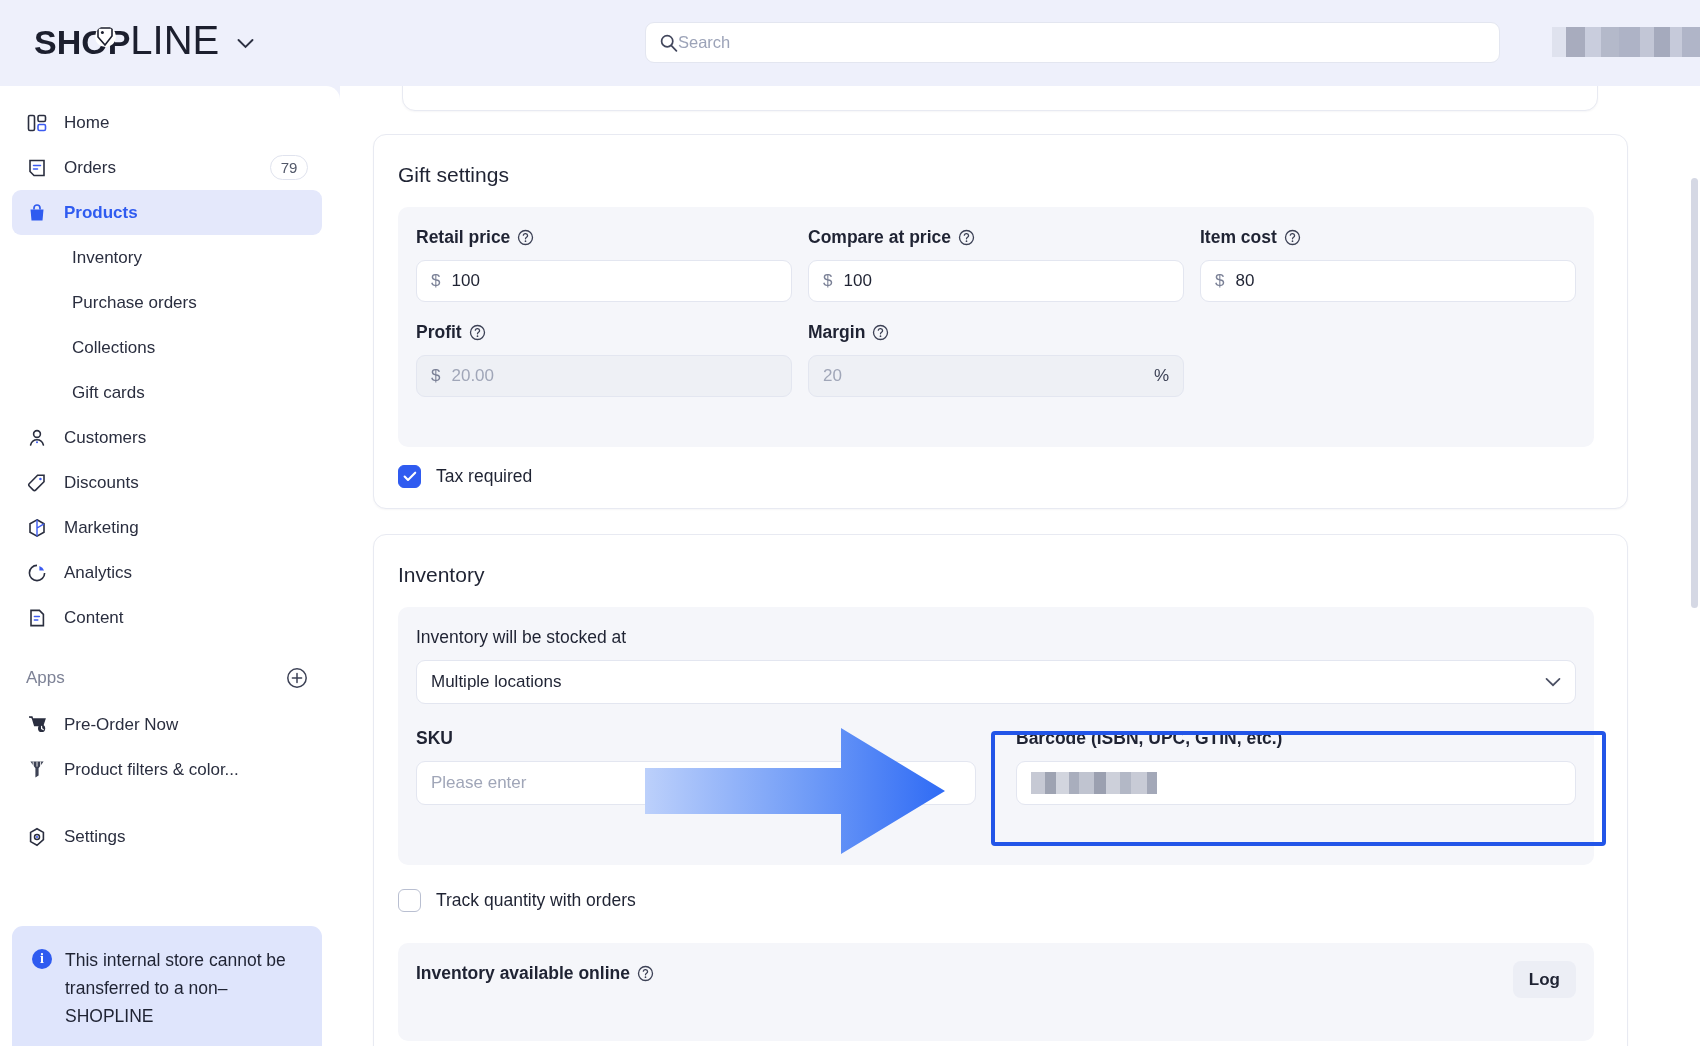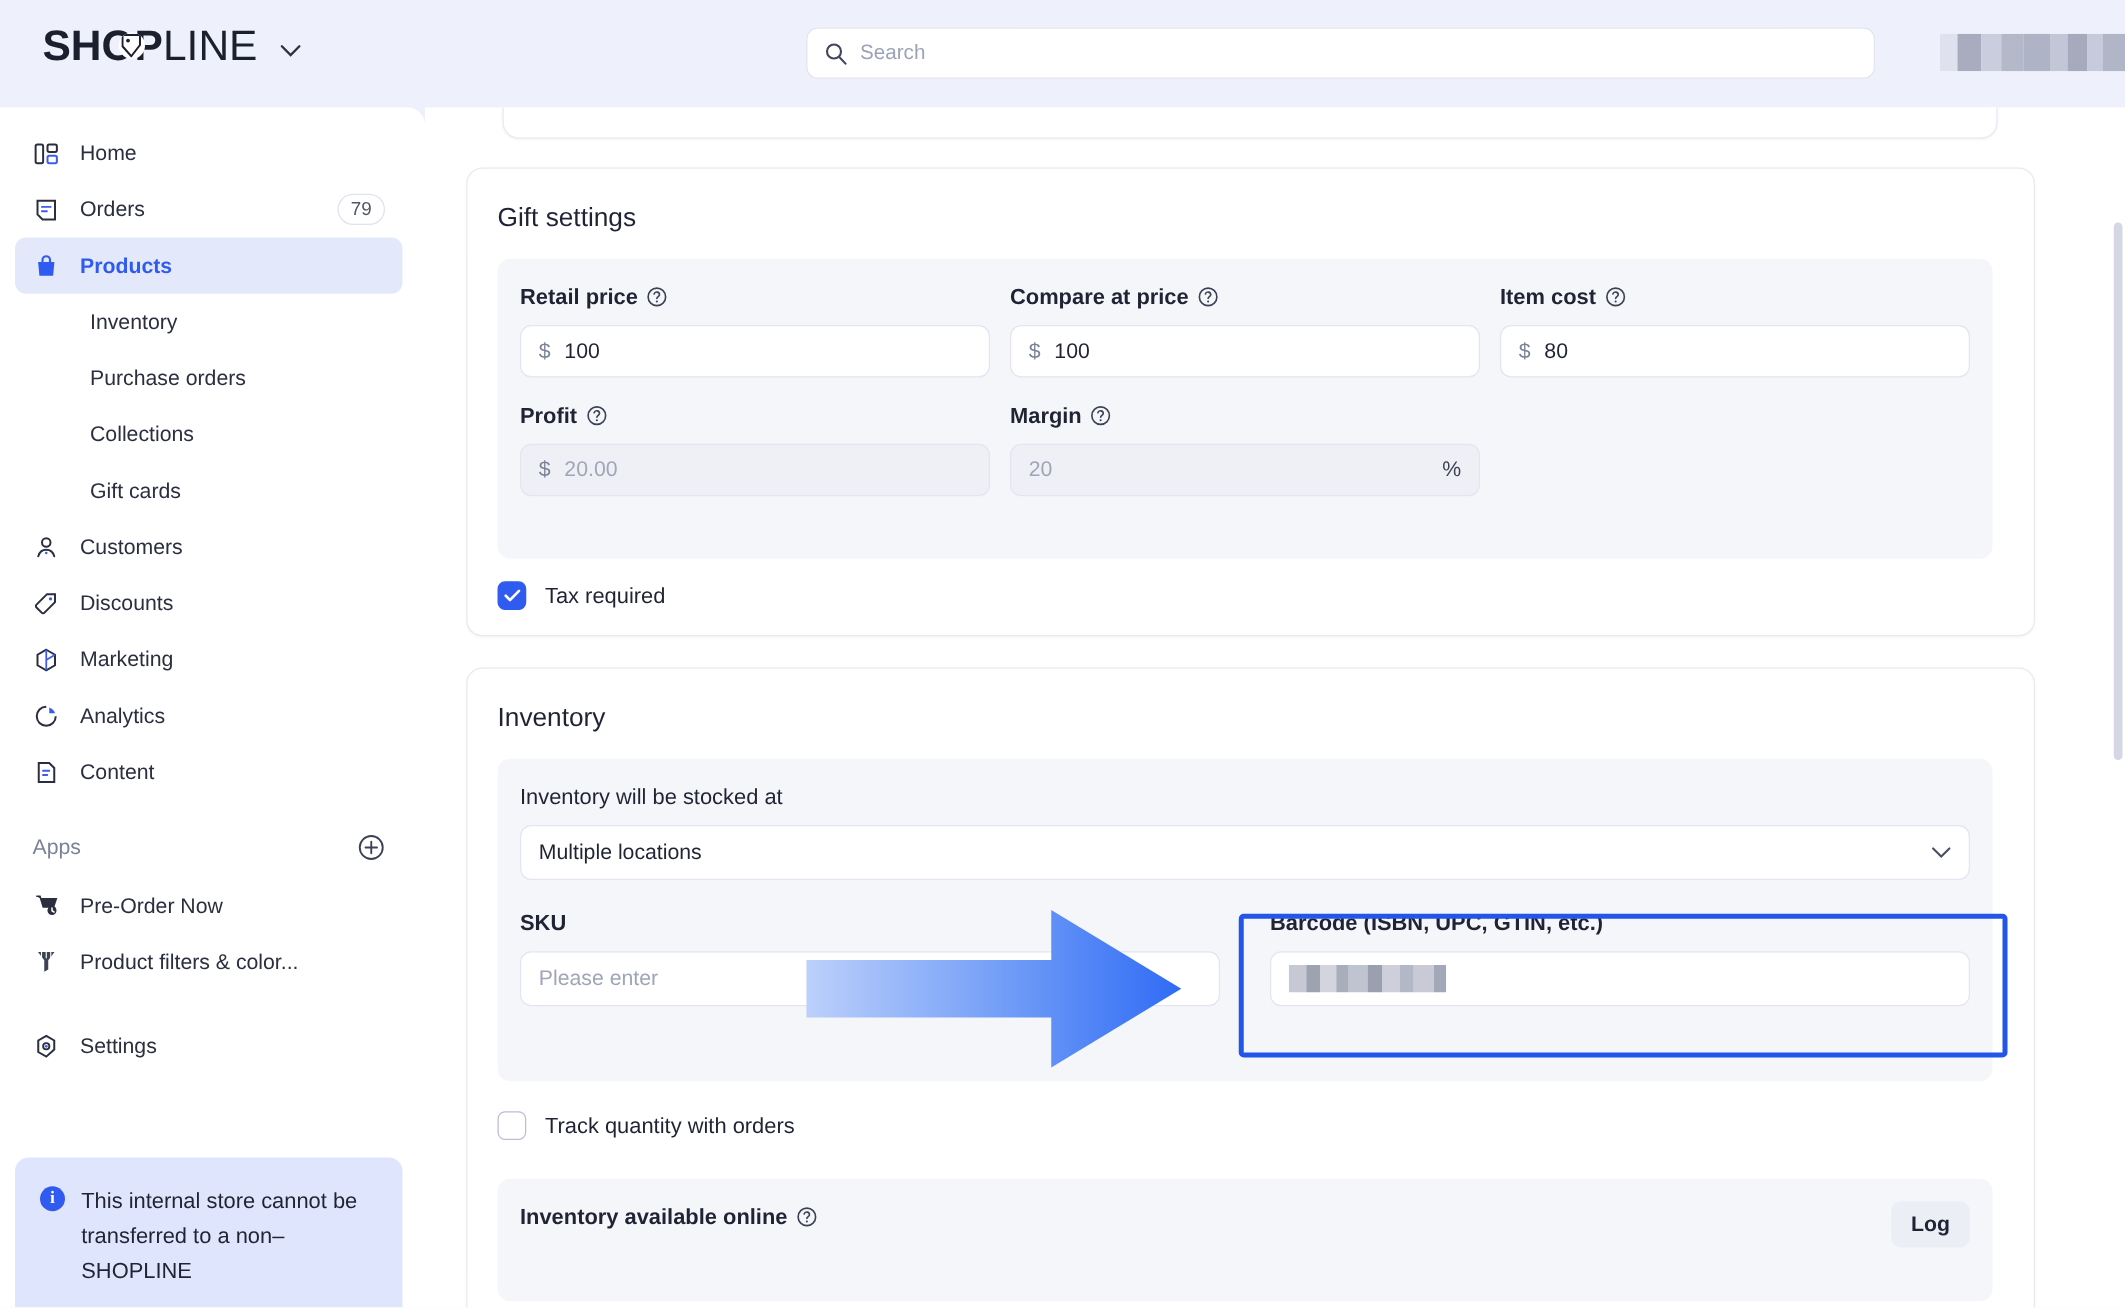--- a/index.html
+++ b/index.html
@@ -12,32 +12,32 @@
   #app { position: relative; width: 1700px; height: 1046px; background: #eef0fb; }
 
   
   .topbar {
     position: absolute; top: 0; left: 0; width: 1700px; height: 86px;
     background: #eef0fb; display: flex; align-items: center;
   }
   .logo-wrap { position: absolute; left: 34px; top: 18px; display: flex; align-items: center; gap: 18px; }
   .logo { display: flex; align-items: baseline; letter-spacing: -0.5px; position: relative; }
   .logo .shop { font-size: 34px; font-weight: 700; color: #1c1f2e; letter-spacing: 0px; }
-  .logo .line { font-size: 34px; font-weight: 300; color: #1c1f2e; letter-spacing: 0px; }
+  .logo .line { font-size: 40px; font-weight: 300; color: #1c1f2e; letter-spacing: 0px; }
   .logo-tag {
     position: absolute; left: 61px; top: 8px; width: 21px; height: 21px;
     border-radius: 50%; background: #ffffff; overflow: hidden;
   }
   .logo-tag svg { position: absolute; left: 2px; top: 1px; }
   .logo-chevron { color: #2d3142; display: flex; align-items: center; margin-top: 6px; }
 
   .search-box {
     position: absolute; left: 645px; top: 22px; width: 855px; height: 41px;
     background: #ffffff; border: 1px solid #e3e6f0; border-radius: 9px;
-    display: flex; align-items: center; padding: 0 14px; gap: 10px;
+    display: flex; align-items: center; padding: 0 14px; 
   }
   .search-box .sicon { display: flex; color: #41465c; }
   .search-box .stext { font-size: 16.5px; color: #9ca3b8; }
 
   .avatar-blur {
     position: absolute; right: 0px; top: 27px; width: 148px; height: 30px;
     overflow: hidden; display: flex;
   }
   .avatar-blur i { display:block; height: 100%; }
 

